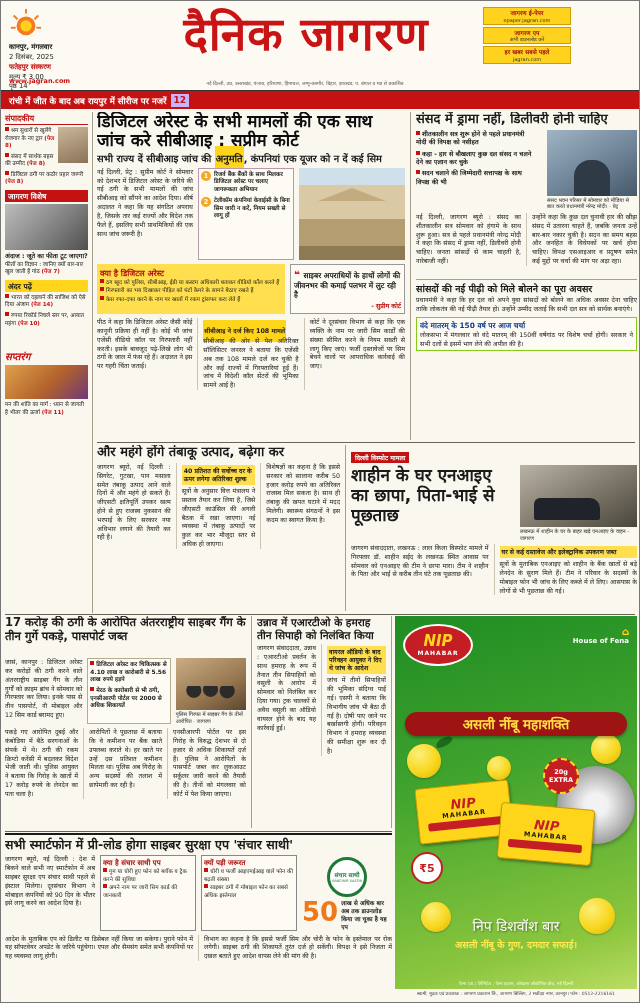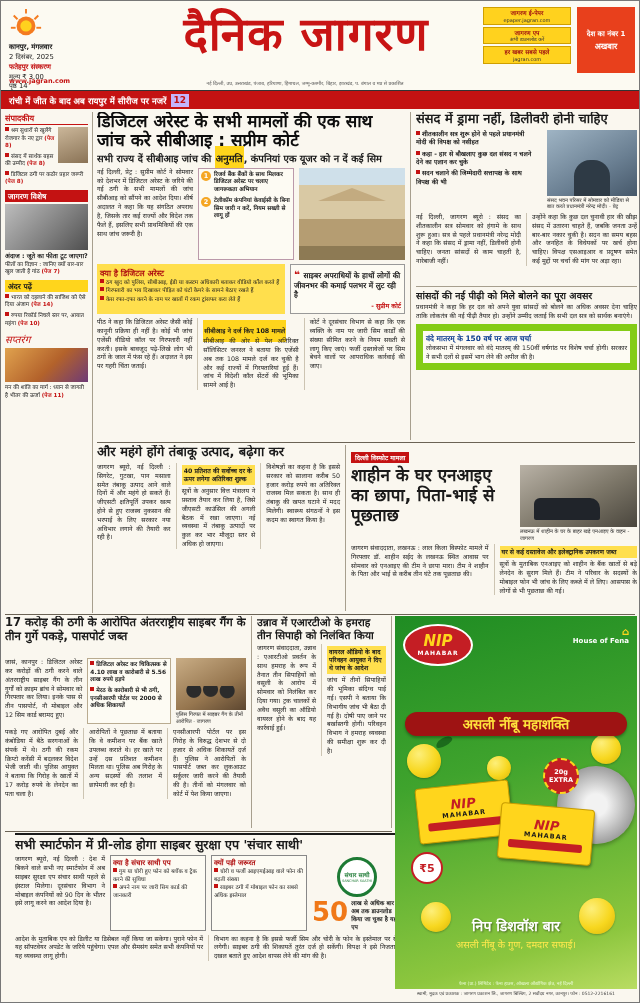--- a/index.html
+++ b/index.html
@@ -40,21 +40,21 @@
   
   .rail{position:absolute;left:4px;top:111px;width:88px;height:501px;border-right:1px solid #a79f8e;padding-right:4px;overflow:hidden;}
   .rail-h{font-size:8px;font-weight:bold;color:#c41212;border-bottom:1px solid #c41212;margin-bottom:2px;padding-bottom:1px;}
   .rail-hbar{font-size:7.5px;font-weight:bold;color:#fff;background:#c41212;padding:1px 3px;margin:4px 0 2px;}
   .rail-hyellow{font-size:7.5px;font-weight:bold;color:#1a1a1a;background:#ffd51c;padding:1px 3px;margin:4px 0 2px;}
   .rail-item{font-size:5.6px;line-height:1.35;margin-bottom:3px;text-align:left;}
   .rail-photo{width:100%;height:46px;background:linear-gradient(135deg,#bdbdbd,#7d7d7d 60%,#4f4f4f);margin:1px 0 2px;}
   .rail-photo2{width:100%;height:34px;background:linear-gradient(135deg,#e0a24e,#b3622b 55%,#6e3a77);margin:1px 0 2px;}
   .columnist{float:right;width:30px;height:36px;background:linear-gradient(160deg,#cbb79a,#8a7356);margin:0 0 2px 2px;}
   .rail-cap{font-size:6.4px;font-weight:bold;line-height:1.25;margin-bottom:1px;}
-  .saptrang-h{font-size:10px;font-weight:normal;font-style:italic;color:#c41212;margin:5px 0 2px;}
+  .saptrang-h{font-size:10px;font-weight:bold;font-style:italic;color:#c41212;margin:22px 0 2px;}
 
   
   .lead{position:absolute;left:96px;top:111px;width:314px;height:328px;border-right:1px solid #a79f8e;padding-right:5px;overflow:hidden;}
   .lead-headline{font-size:17px;font-weight:bold;line-height:1.12;color:#0d0d0d;}
   .lead-sub{font-size:9.8px;font-weight:bold;margin:3px 0;line-height:1.2;}
   .lead-row1{display:flex;gap:5px;margin-top:3px;}
   .lead-c1{width:96px;}
   .factbox{width:96px;border:1px solid #b9a;padding:2px;background:#fdfbf3;}
   .fact{display:flex;gap:3px;margin-bottom:3px;font-size:5.9px;font-weight:bold;line-height:1.3;text-align:left;}
   .fact-ic{flex:0 0 10px;height:10px;border-radius:50%;background:#f5a623;color:#fff;font-size:6.5px;text-align:center;line-height:10px;font-weight:bold;}
@@ -76,22 +76,22 @@
   .parl-headline{font-size:13px;font-weight:bold;line-height:1.15;}
   .parl-row{display:flex;gap:14px;margin-top:3px;}
   .parl-bullets{flex:1.3;}
   .parl-b{font-size:6.4px;font-weight:bold;line-height:1.3;margin-bottom:3px;text-align:left;}
   .modi-wrap{flex:1;}
   .modi-photo{width:100%;height:66px;background:linear-gradient(150deg,#9fb4c4,#6a7f92 60%,#46586a);position:relative;}
   .modi-photo::after{content:"";position:absolute;left:30%;bottom:0;width:40%;height:55%;background:#2e3a45;border-radius:45% 45% 0 0;}
   .parl-body{display:flex;gap:5px;margin-top:3px;}
   .parl-body>div{flex:1;}
   .parl-body>div+div{border-left:1px solid #ccc4b2;padding-left:5px;}
-  .parl-subh{font-size:9.5px;font-weight:bold;line-height:1.2;margin-top:20px;border-top:1px solid #a79f8e;padding-top:3px;}
-  .parl-box{border:7px solid #84cc16;margin-top:3px;padding:2px 3px;background:#fdfbf3;}
+  .parl-subh{font-size:9.5px;font-weight:bold;line-height:1.2;margin-top:13px;border-top:1px solid #a79f8e;padding-top:3px;}
+  .parl-box{border:1px solid #84cc16;margin-top:3px;padding:2px 3px;background:#fdfbf3;}
   .parl-box-t{font-size:7.4px;font-weight:bold;color:#0b3d91;margin-bottom:1px;}
 
   
   .tobacco{position:absolute;left:96px;top:444px;width:249px;height:166px;border-right:1px solid #a79f8e;padding-right:5px;overflow:hidden;}
   .tob-headline{font-size:13px;font-weight:bold;line-height:1.15;margin-bottom:3px;}
   .tob-cols{display:flex;gap:5px;}
   .tob-cols>div{flex:1;}
   .tob-cols>div+div{border-left:1px solid #ccc4b2;padding-left:5px;}
 
   
@@ -121,21 +121,21 @@
   .cy-cols>div+div{border-left:1px solid #ccc4b2;padding-left:5px;}
 
   
   .unnao{position:absolute;left:256px;top:615px;width:135px;height:212px;border-right:1px solid #a79f8e;padding-right:5px;overflow:hidden;}
   .un-headline{font-size:10.5px;font-weight:bold;line-height:1.2;margin-bottom:3px;}
   .un-cols{display:flex;gap:5px;}
   .un-cols>div{flex:1;}
   .un-cols>div+div{border-left:1px solid #ccc4b2;padding-left:5px;}
 
   
-  .sanchar{position:absolute;left:14px;top:832px;width:387px;height:144px;overflow:hidden;}
+  .sanchar{position:absolute;left:4px;top:832px;width:387px;height:144px;overflow:hidden;}
   .sa-headline{font-size:12.5px;font-weight:bold;line-height:1.15;margin-bottom:3px;border-top:2px solid #1a1a1a;padding-top:3px;}
   .sa-row{display:flex;gap:5px;}
   .sa-row>div{flex:1;}
   .sa-box{border:1px solid #888;background:#fdfbf3;padding:2px;}
   .sa-box-t{font-size:7px;font-weight:bold;color:#b01010;margin-bottom:1px;}
   .sa-logo{width:40px;height:40px;border-radius:50%;border:3px solid #1d7a34;background:#fff;margin:2px auto;display:flex;flex-direction:column;align-items:center;justify-content:center;text-align:center;}
   .sa-logo .l1{font-size:6px;font-weight:bold;color:#1d7a34;}
   .sa-logo .l2{font-size:3.4px;color:#1d7a34;}
   .sa-stat{display:flex;gap:3px;align-items:flex-start;}
   .sa-num{font-size:26px;font-weight:bold;color:#f07818;line-height:1;}
@@ -154,22 +154,22 @@
   .ad-slogan{position:absolute;left:10px;right:10px;top:96px;height:24px;background:#9e1313;border-radius:12px;color:#ffe23c;font-size:13.5px;font-weight:bold;display:flex;align-items:center;justify-content:center;box-shadow:0 2px 3px rgba(0,0,0,.3);}
   .lemon{position:absolute;border-radius:50%;background:radial-gradient(circle at 35% 30%,#fdef7a,#f7d71f 55%,#d9b407);box-shadow:0 1px 2px rgba(0,0,0,.25);}
   .leaf{position:absolute;width:18px;height:8px;background:#1c6b1c;border-radius:50% 50% 50% 50%/60% 60% 40% 40%;transform:rotate(-30deg);}
   .pack{position:absolute;width:94px;height:56px;background:#ffd51c;border:1px solid #c79c00;border-radius:4px;box-shadow:1px 2px 3px rgba(0,0,0,.35);display:flex;flex-direction:column;align-items:center;justify-content:center;}
   .pack .pk1{font-size:13px;font-weight:bold;font-style:italic;color:#c41e24;line-height:1;}
   .pack .pk2{font-size:6.5px;font-weight:bold;color:#1a1a1a;letter-spacing:1px;}
   .pack .pk3{width:80%;height:8px;background:#c41e24;margin-top:2px;border-radius:2px;}
   .plate{position:absolute;right:2px;top:150px;width:78px;height:78px;border-radius:50%;background:radial-gradient(circle,#f2f2f2 20%,#c9c9c9 45%,#9e9e9e 70%,#d8d8d8);box-shadow:0 2px 4px rgba(0,0,0,.3);}
   .badge{position:absolute;left:148px;top:142px;width:36px;height:36px;border-radius:50%;background:#c41e24;color:#fff;font-size:6.5px;font-weight:bold;display:flex;align-items:center;justify-content:center;text-align:center;border:2px dashed #ffd51c;}
   .price{position:absolute;left:16px;top:236px;width:32px;height:32px;border-radius:50%;background:#fff;color:#c41e24;font-size:11px;font-weight:bold;display:flex;align-items:center;justify-content:center;border:2px solid #c41e24;}
-  .ad-line1{position:absolute;left:0;right:0;top:300px;text-align:center;color:#fff;font-size:14px;font-weight:bold;text-shadow:1px 1px 2px rgba(0,0,0,.45);}
-  .ad-line2{position:absolute;left:0;right:0;top:322px;text-align:center;color:#ffe94d;font-size:9.5px;font-weight:normal;}
+  .ad-line1{position:absolute;left:0;right:0;top:300px;text-align:center;color:#fff;font-size:14px;font-weight:normal;text-shadow:1px 1px 2px rgba(0,0,0,.45);}
+  .ad-line2{position:absolute;left:0;right:0;top:322px;text-align:center;color:#ffe94d;font-size:9.5px;font-weight:bold;}
   .ad-footer{position:absolute;left:4px;right:4px;bottom:3px;text-align:center;color:#eafbd8;font-size:4.6px;}
 
   .imprint{position:absolute;left:394px;top:990px;width:242px;font-size:4.5px;color:#444;text-align:center;line-height:1.2;}
 </style>
 </head>
 <body>
 
 <div class="page">
 
   <div class="masthead">
@@ -203,24 +203,20 @@
       </div>
       <div class="promo">
         <div class="p1">जागरण एप</div>
         <div class="p2">अभी डाउनलोड करें</div>
       </div>
       <div class="promo">
         <div class="p1">हर खबर सबसे पहले</div>
         <div class="p2">jagran.com</div>
       </div>
     </div>
-    <div class="m-corner">
-      <div class="c1">देश का नंबर 1</div>
-      <div class="c2">अखबार</div>
-    </div>
   </div>
   <div class="hrule" style="top:89px;left:0;right:0;background:#333;"></div>
 
   <div class="teaser">
     <div class="half">
       <span>रांची में जीत के बाद अब रायपुर में सीरीज पर नजरें</span>
       <span class="pgbox">12</span>
     </div>
   </div>
 

